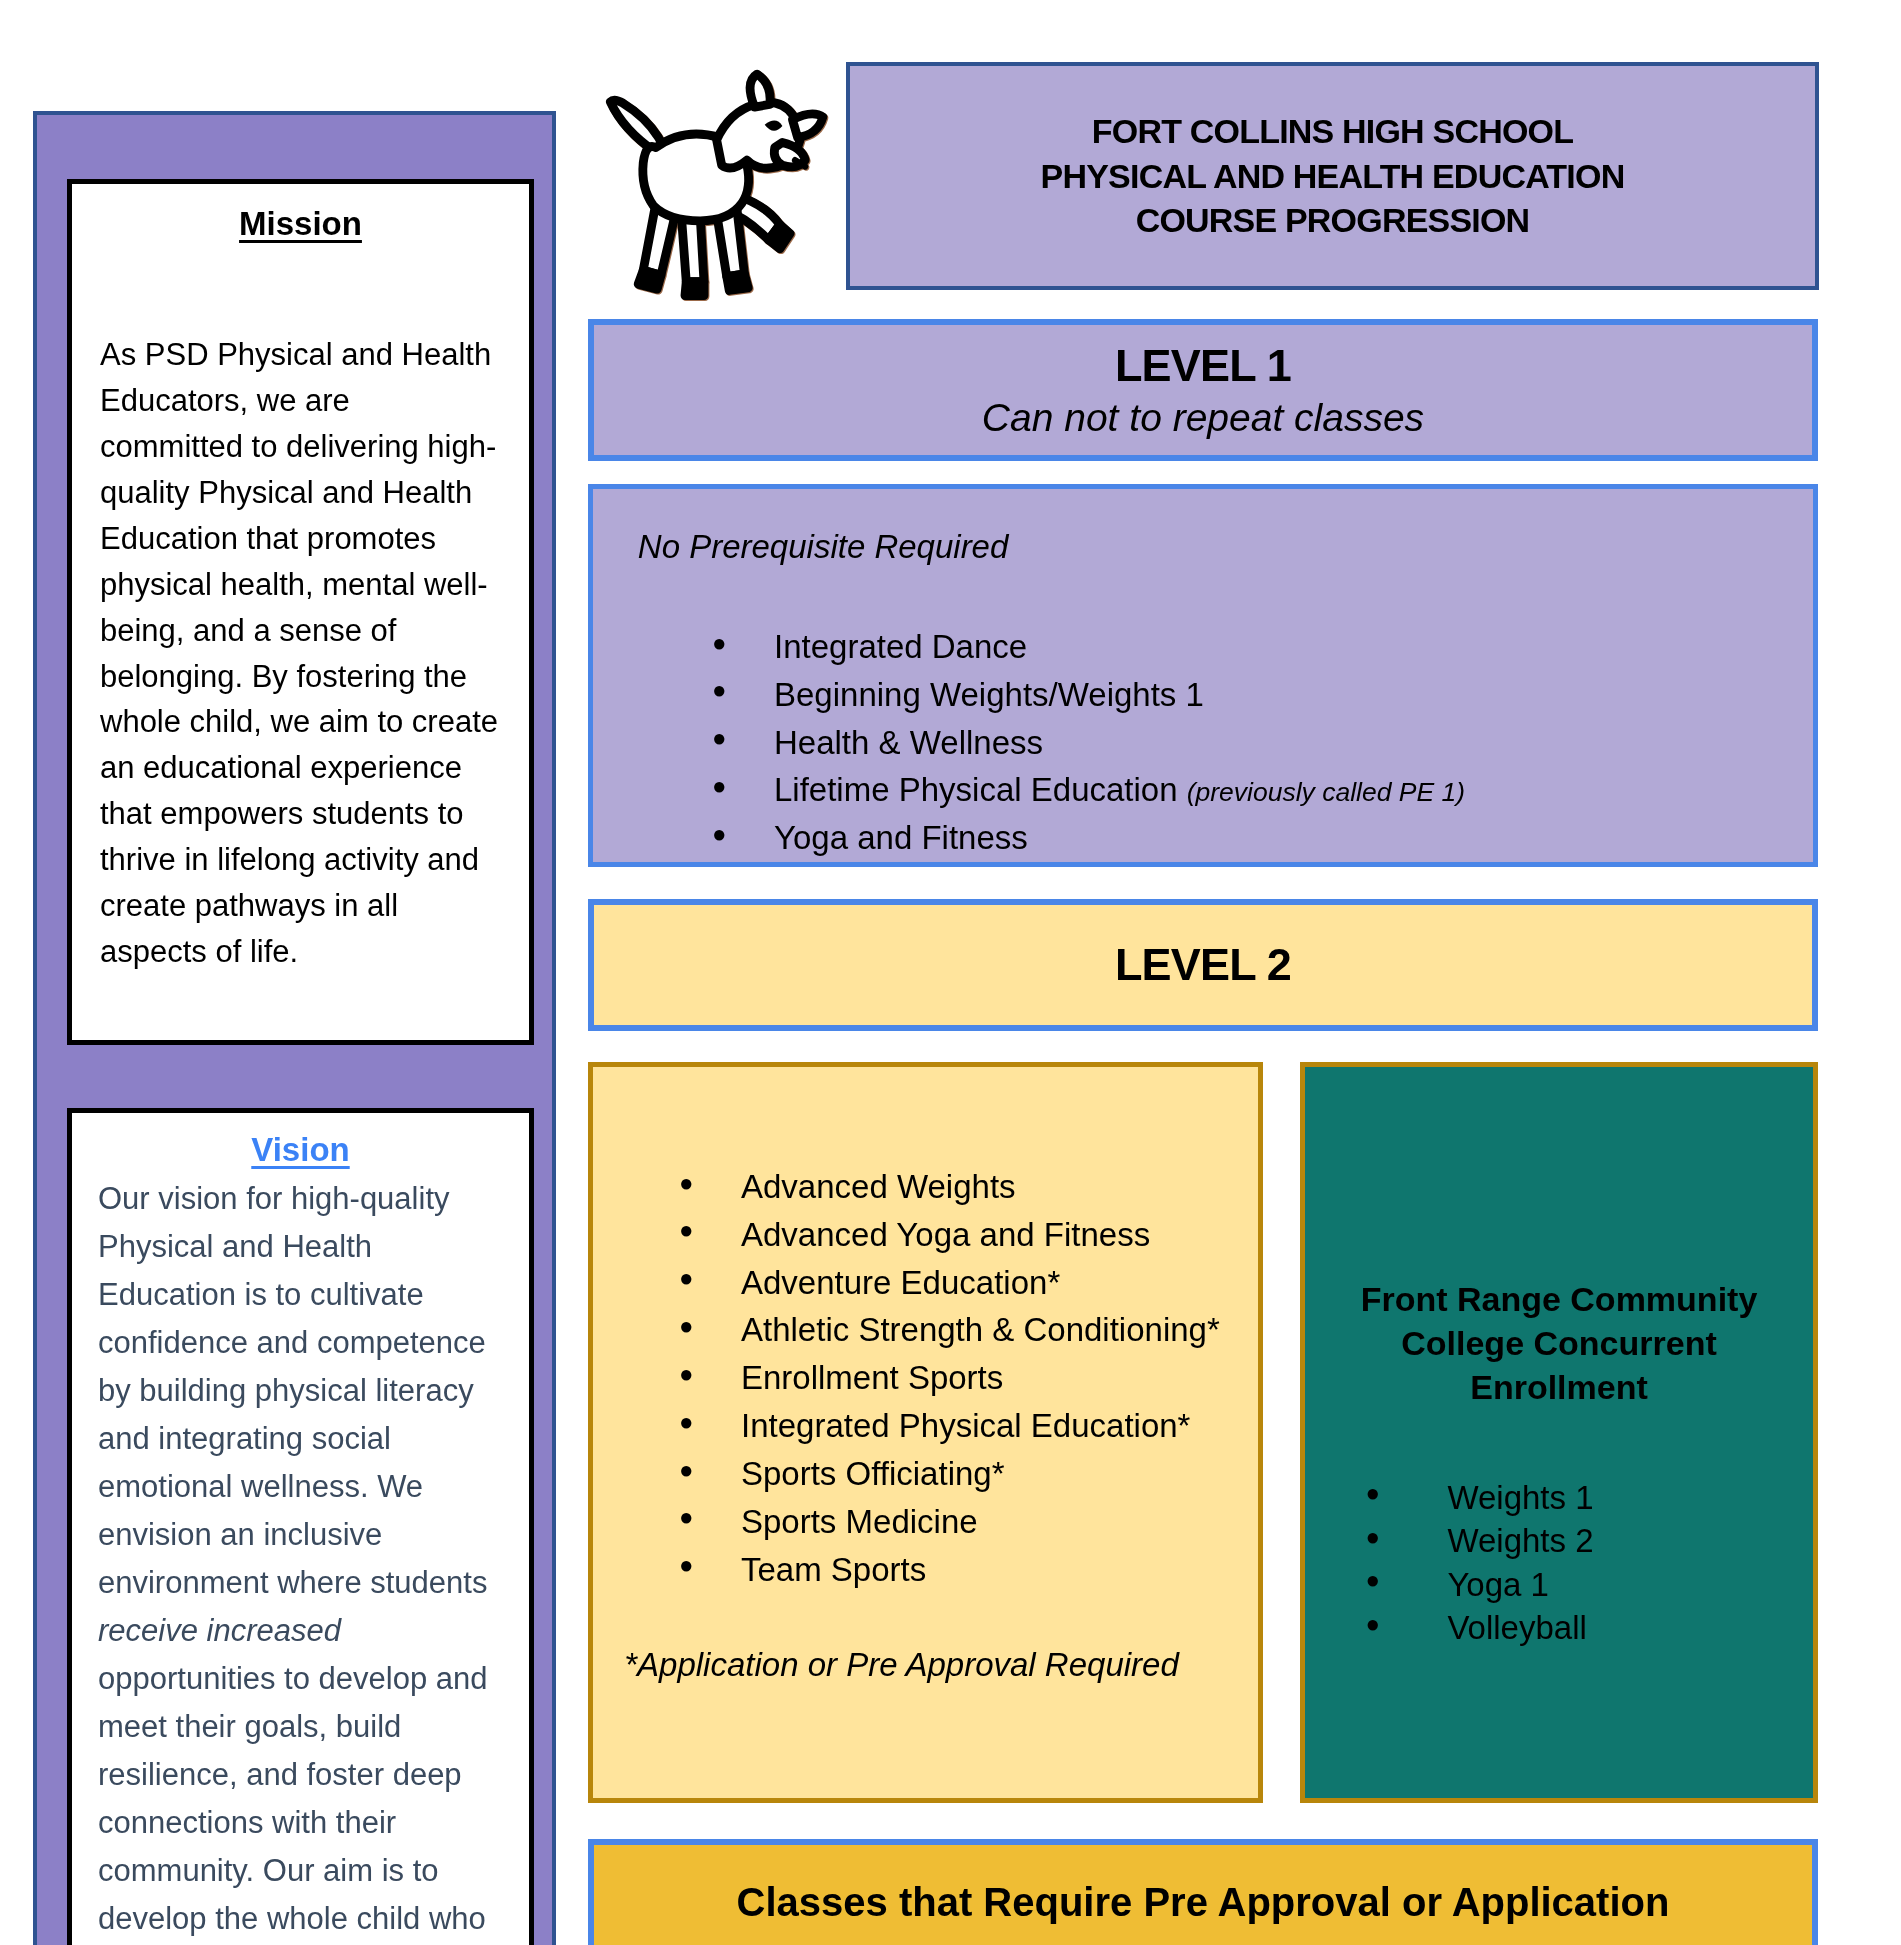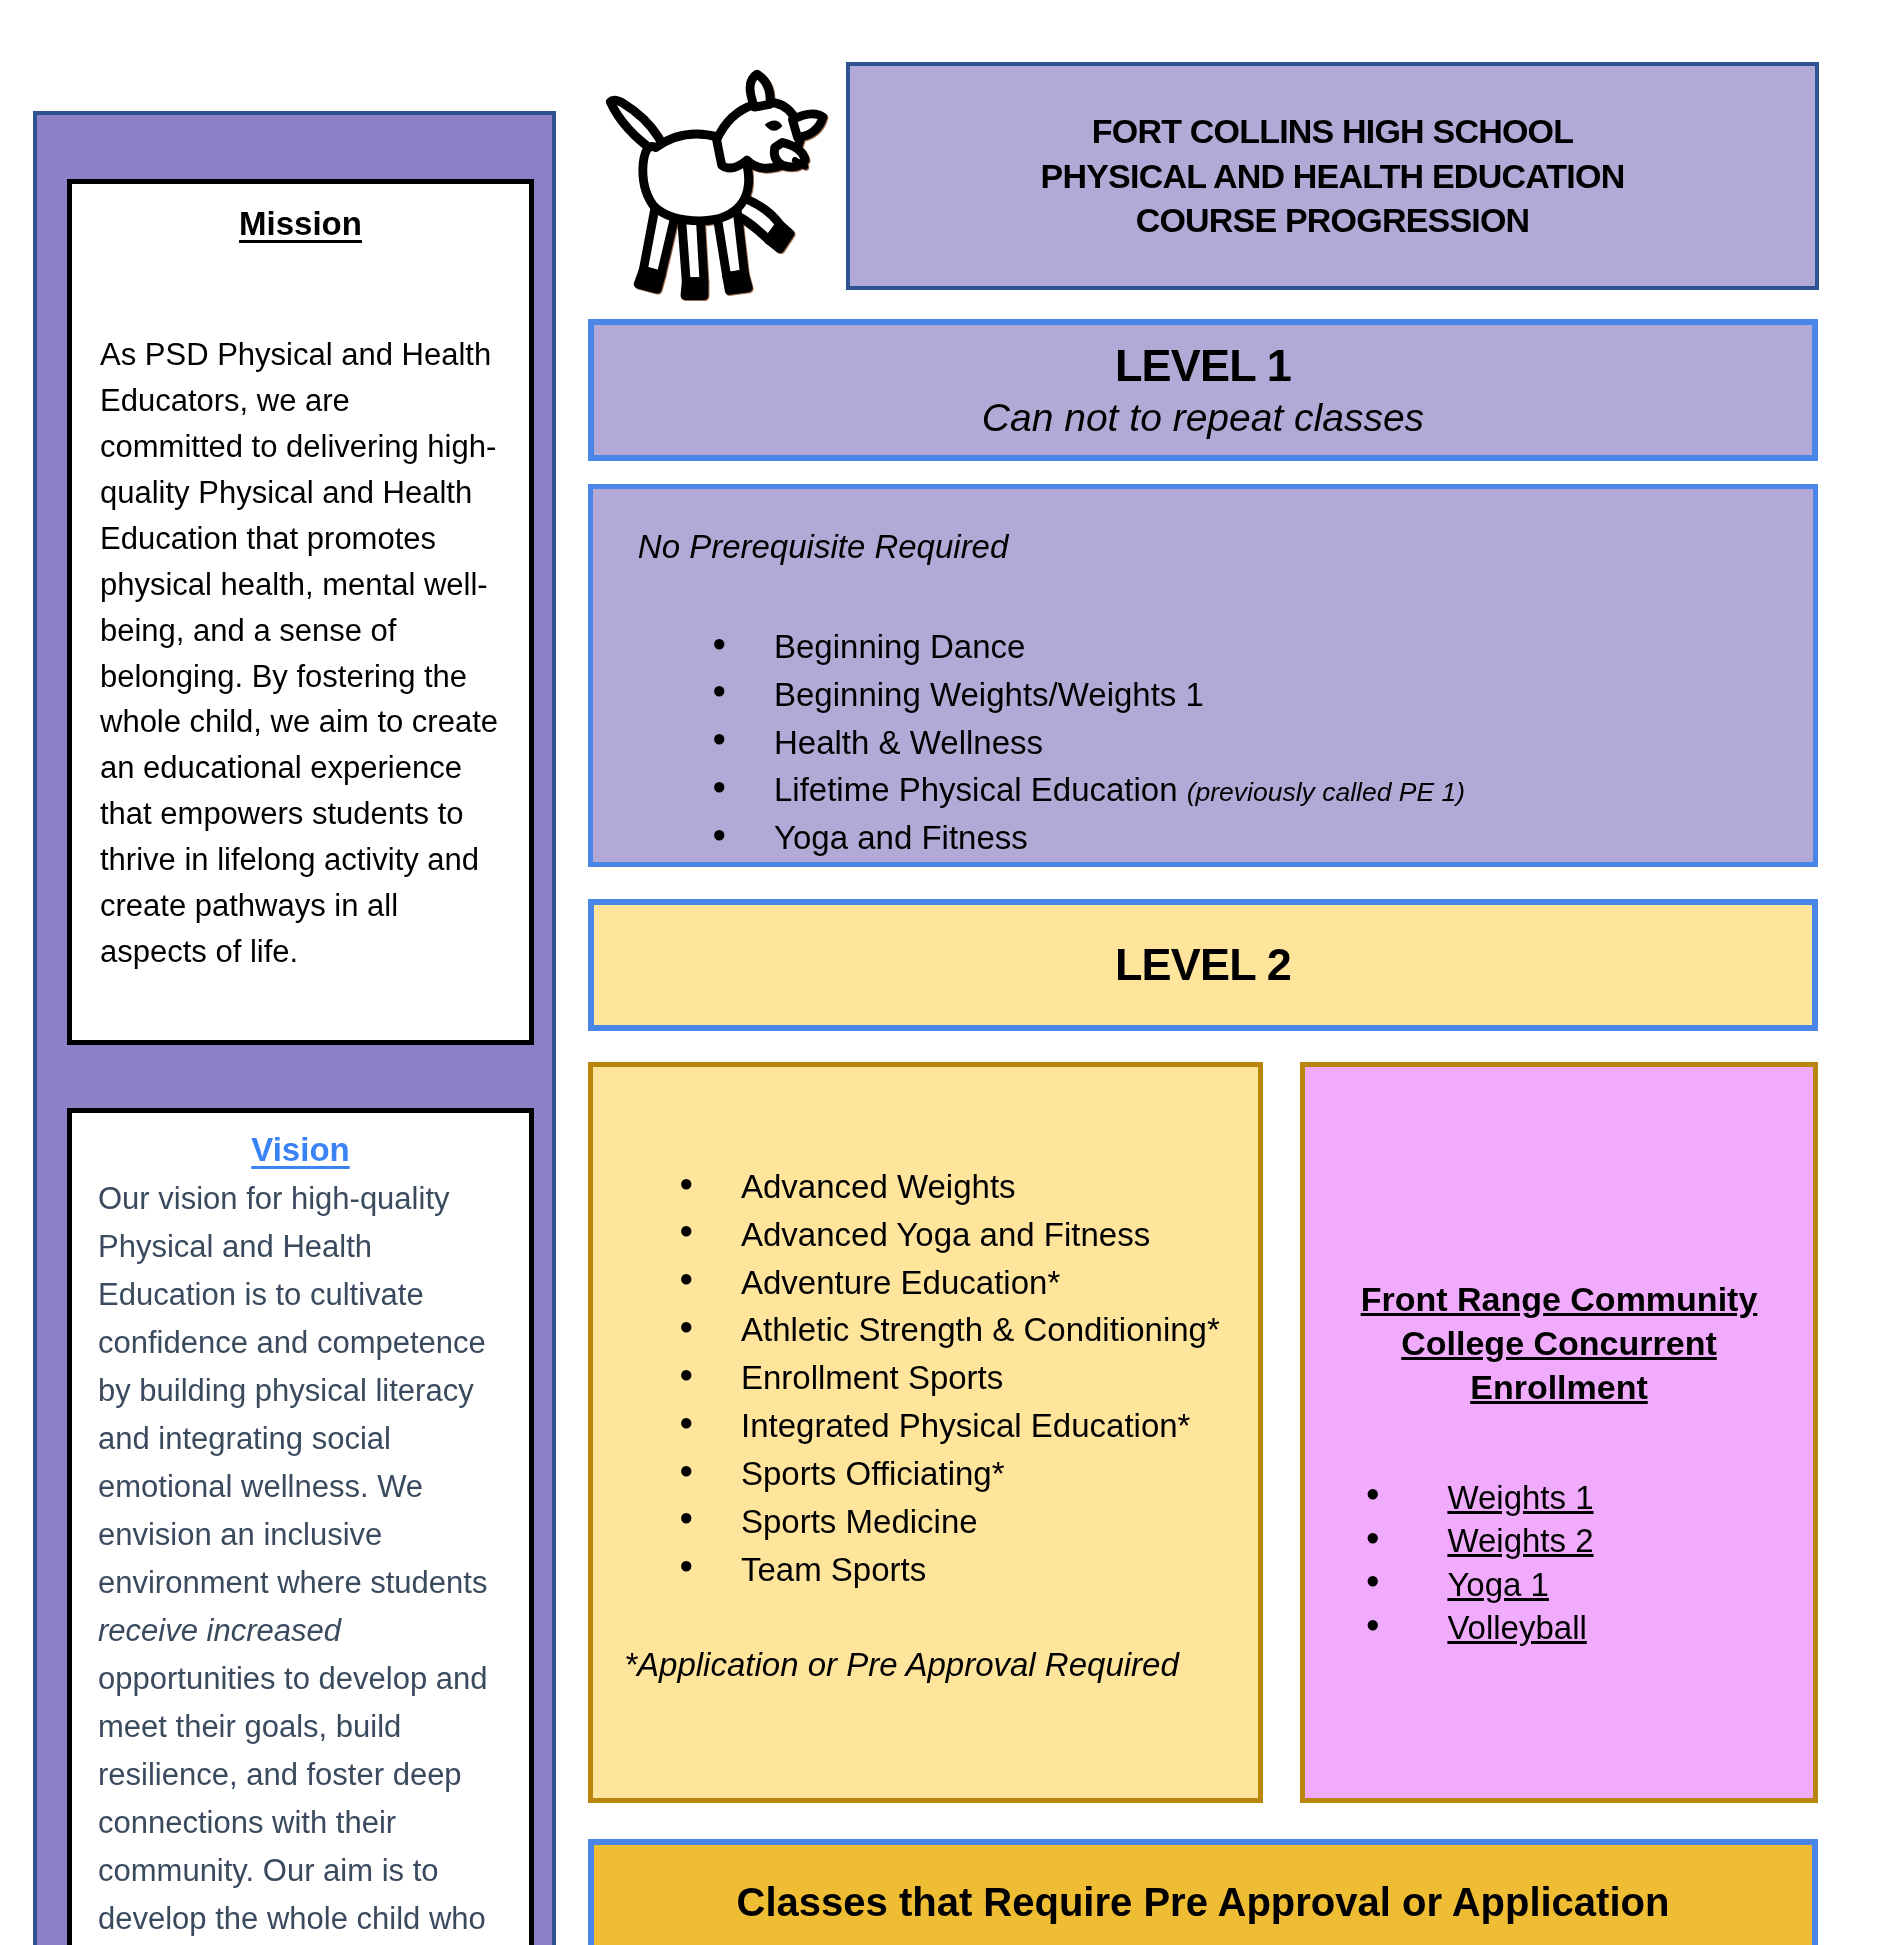--- a/index.html
+++ b/index.html
@@ -47,21 +47,21 @@
   ul.course-list li::before{content:"●";position:absolute;left:0;top:1.6px;font-size:24px;}
   .suffix-small{font-size:26.5px;font-style:italic;}
 
   .lv2-left{left:588px;top:1062px;width:675px;height:741px;
     background:#FFE49C;border:5.4px solid #B8860B;padding:97px 31px 15.6px 39px;}
   .lv2-left ul.course-list{margin:0;padding-left:47px;}
   .lv2-left ul.course-list li{padding-left:62px;}
   .footnote{font-size:33px;font-style:italic;margin-top:54px;margin-left:-7.8px;}
 
   .frcc-box{left:1300px;top:1062px;width:518px;height:741px;
-    background:#f0abfc;border:5.4px solid #B8860B;padding:210px 21.4px 15.6px 21.4px;text-decoration:underline;}
+    background:#0f766e;border:5.4px solid #B8860B;padding:210px 21.4px 15.6px 21.4px;}
   .frcc-title{font-size:34px;font-weight:bold;text-align:center;line-height:1.3;margin:0;}
   .frcc-box ul.course-list{margin-top:66px;padding-left:39px;}
   .frcc-box ul.course-list li{padding-left:82px;margin-bottom:0;line-height:1.32;}
 
   .lamb svg{width:100%;height:100%;filter:drop-shadow(1.9px 1.6px 0 #9b6a4a);}
 </style>
 </head>
 <body>
 
 <div class="abs sidebar">
@@ -114,21 +114,21 @@
 </div>
 
 <div class="abs banner lv1-title">
   <div class="lv-big">LEVEL 1</div>
   <div class="lv-sub">Can not to repeat classes</div>
 </div>
 
 <div class="abs lv1-content">
   <p class="note-italic">No Prerequisite Required</p>
   <ul class="course-list">
-    <li><span>Beginning Dance</span></li>
+    <li><span>Integrated Dance</span></li>
     <li><span>Beginning Weights/Weights 1</span></li>
     <li><span>Health &amp; Wellness</span></li>
     <li><span>Lifetime Physical Education </span><span class="suffix-small">(previously called PE 1)</span></li>
     <li><span>Yoga and Fitness</span></li>
   </ul>
 </div>
 
 <div class="abs banner lv2-title">
   <div class="lv-big">LEVEL 2</div>
 </div>

